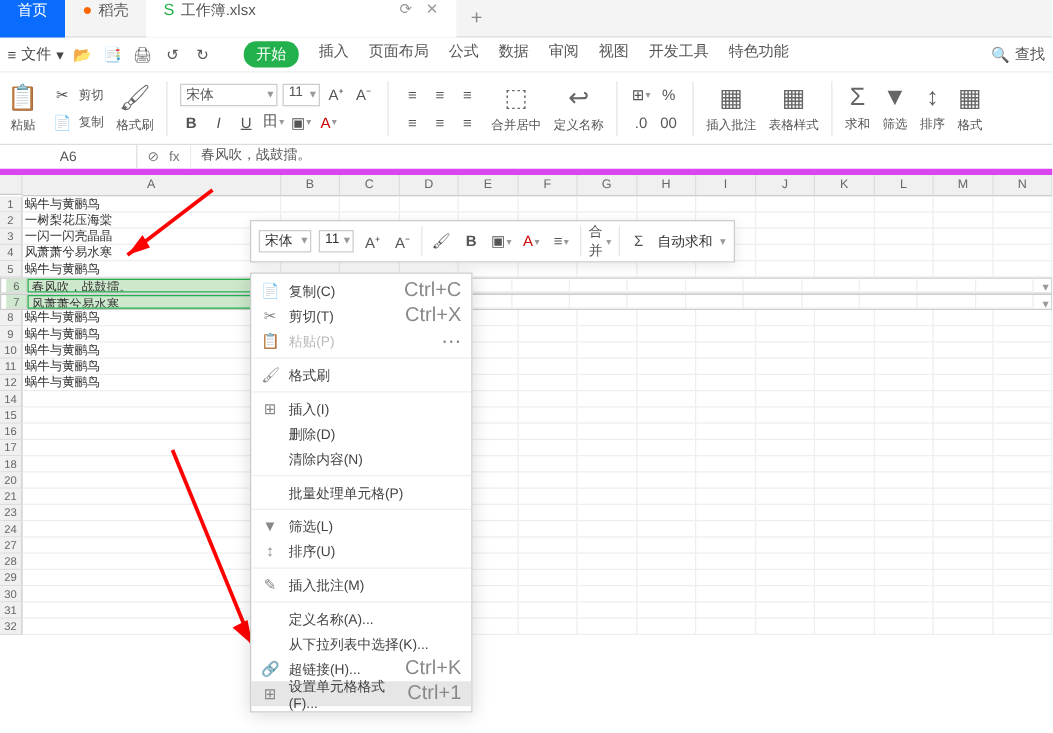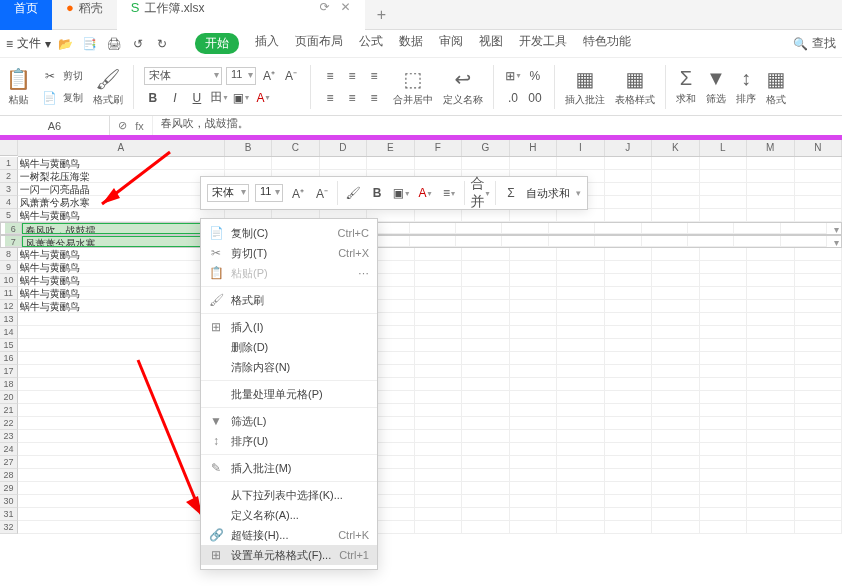--- a/index.html
+++ b/index.html
@@ -52,21 +52,21 @@
 .mt-sel{border:1px solid #ccc;height:18px;font-size:11px;padding:0 14px 0 4px;position:relative}
 .mt-sel.name{width:42px}.mt-sel.size{width:28px}
 .mt-sel::after{content:"▾";position:absolute;right:2px;top:1px;font-size:10px;color:#999}
 .mt-sep{width:1px;height:24px;background:#e5e5e5}
 .contextmenu{position:absolute;left:200px;top:218px;width:178px;background:#fff;border:1px solid #ccc;box-shadow:0 3px 14px rgba(0,0,0,.15);z-index:6;padding:4px 0}
 .cm-item{height:20px;display:flex;align-items:center;padding:0 8px;font-size:11px;color:#444;cursor:pointer;gap:8px}
 .cm-item.disabled{color:#bbb}
 .cm-item.highlight{background:#e6e6e6}
 .cm-ico{width:14px;font-size:12px;color:#888;text-align:center}
 .cm-txt{flex:1}
-.cm-sc{font-size:11px;color:#888}
+.cm-sc{font-size:16px;color:#888}
 .cm-sep{height:1px;background:#eee;margin:3px 0}
 .arrow{position:absolute;z-index:4;pointer-events:none}
 .arrow line{stroke:#ff0000;stroke-width:3}
 .arrow polygon{fill:#ff0000}
 </style>
 </head>
 <body>
 
 <div class="tabbar">
   <div class="tab home">
@@ -433,37 +433,20 @@
         <div class="cell cO"></div>
         <div class="cell cO"></div>
         <div class="cell cO"></div>
         <div class="cell cO"></div>
         <div class="cell cO"></div>
         <div class="cell cO"></div>
         <div class="cell cO"></div>
         <div class="cell cO"></div>
       </div>
       <div class="row">
-        <div class="rh">13</div>
-        <div class="cell cA"></div>
-        <div class="cell cO"></div>
-        <div class="cell cO"></div>
-        <div class="cell cO"></div>
-        <div class="cell cO"></div>
-        <div class="cell cO"></div>
-        <div class="cell cO"></div>
-        <div class="cell cO"></div>
-        <div class="cell cO"></div>
-        <div class="cell cO"></div>
-        <div class="cell cO"></div>
-        <div class="cell cO"></div>
-        <div class="cell cO"></div>
-        <div class="cell cO"></div>
-      </div>
-      <div class="row">
         <div class="rh">14</div>
         <div class="cell cA"></div>
         <div class="cell cO"></div>
         <div class="cell cO"></div>
         <div class="cell cO"></div>
         <div class="cell cO"></div>
         <div class="cell cO"></div>
         <div class="cell cO"></div>
         <div class="cell cO"></div>
         <div class="cell cO"></div>
@@ -553,37 +536,20 @@
         <div class="cell cO"></div>
         <div class="cell cO"></div>
         <div class="cell cO"></div>
         <div class="cell cO"></div>
         <div class="cell cO"></div>
         <div class="cell cO"></div>
         <div class="cell cO"></div>
       </div>
       <div class="row">
         <div class="rh">21</div>
-        <div class="cell cA"></div>
-        <div class="cell cO"></div>
-        <div class="cell cO"></div>
-        <div class="cell cO"></div>
-        <div class="cell cO"></div>
-        <div class="cell cO"></div>
-        <div class="cell cO"></div>
-        <div class="cell cO"></div>
-        <div class="cell cO"></div>
-        <div class="cell cO"></div>
-        <div class="cell cO"></div>
-        <div class="cell cO"></div>
-        <div class="cell cO"></div>
-        <div class="cell cO"></div>
-      </div>
-      <div class="row">
-        <div class="rh">22</div>
         <div class="cell cA"></div>
         <div class="cell cO"></div>
         <div class="cell cO"></div>
         <div class="cell cO"></div>
         <div class="cell cO"></div>
         <div class="cell cO"></div>
         <div class="cell cO"></div>
         <div class="cell cO"></div>
         <div class="cell cO"></div>
         <div class="cell cO"></div>
@@ -745,21 +711,21 @@
   <div class="mt-sel size">11</div>
   <span class="ibtn">A⁺</span>
   <span class="ibtn">A⁻</span>
   <div class="mt-sep"></div>
   <span class="ibtn">🖌</span>
   <span class="ibtn" style="font-weight:bold">B</span>
   <span class="ibtn drop">▣</span>
   <span class="ibtn drop" style="color:#c00">A</span>
   <span class="ibtn drop">≡</span>
   <div class="mt-sep"></div>
-  <span class="ibtn drop" style="font-size:14px">合并</span>
+  <span class="ibtn drop" style="font-size:11px">合并</span>
   <div class="mt-sep"></div>
   <span class="ibtn">Σ</span>
   <span style="font-size:11px">自动求和</span>
     <span style="font-size:9px;color:#999">▾</span>
 </div>
 
 <div class="contextmenu" id="cm">
     <div class="cm-item">
       <span class="cm-ico">📄</span>
       <span class="cm-txt">复制(C)</span>
@@ -816,26 +782,26 @@
     </div>
     <div class="cm-sep"></div>
     <div class="cm-item">
       <span class="cm-ico">✎</span>
       <span class="cm-txt">插入批注(M)</span>
       <span class="cm-sc"></span>
     </div>
     <div class="cm-sep"></div>
     <div class="cm-item">
       <span class="cm-ico"></span>
+      <span class="cm-txt">定义名称(A)...</span>
+      <span class="cm-sc"></span>
+    </div>
+    <div class="cm-item">
+      <span class="cm-ico"></span>
       <span class="cm-txt">从下拉列表中选择(K)...</span>
-      <span class="cm-sc"></span>
-    </div>
-    <div class="cm-item">
-      <span class="cm-ico"></span>
-      <span class="cm-txt">定义名称(A)...</span>
       <span class="cm-sc"></span>
     </div>
     <div class="cm-item">
       <span class="cm-ico">🔗</span>
       <span class="cm-txt">超链接(H)...</span>
       <span class="cm-sc">Ctrl+K</span>
     </div>
     <div class="cm-item highlight">
       <span class="cm-ico">⊞</span>
       <span class="cm-txt">设置单元格格式(F)...</span>

